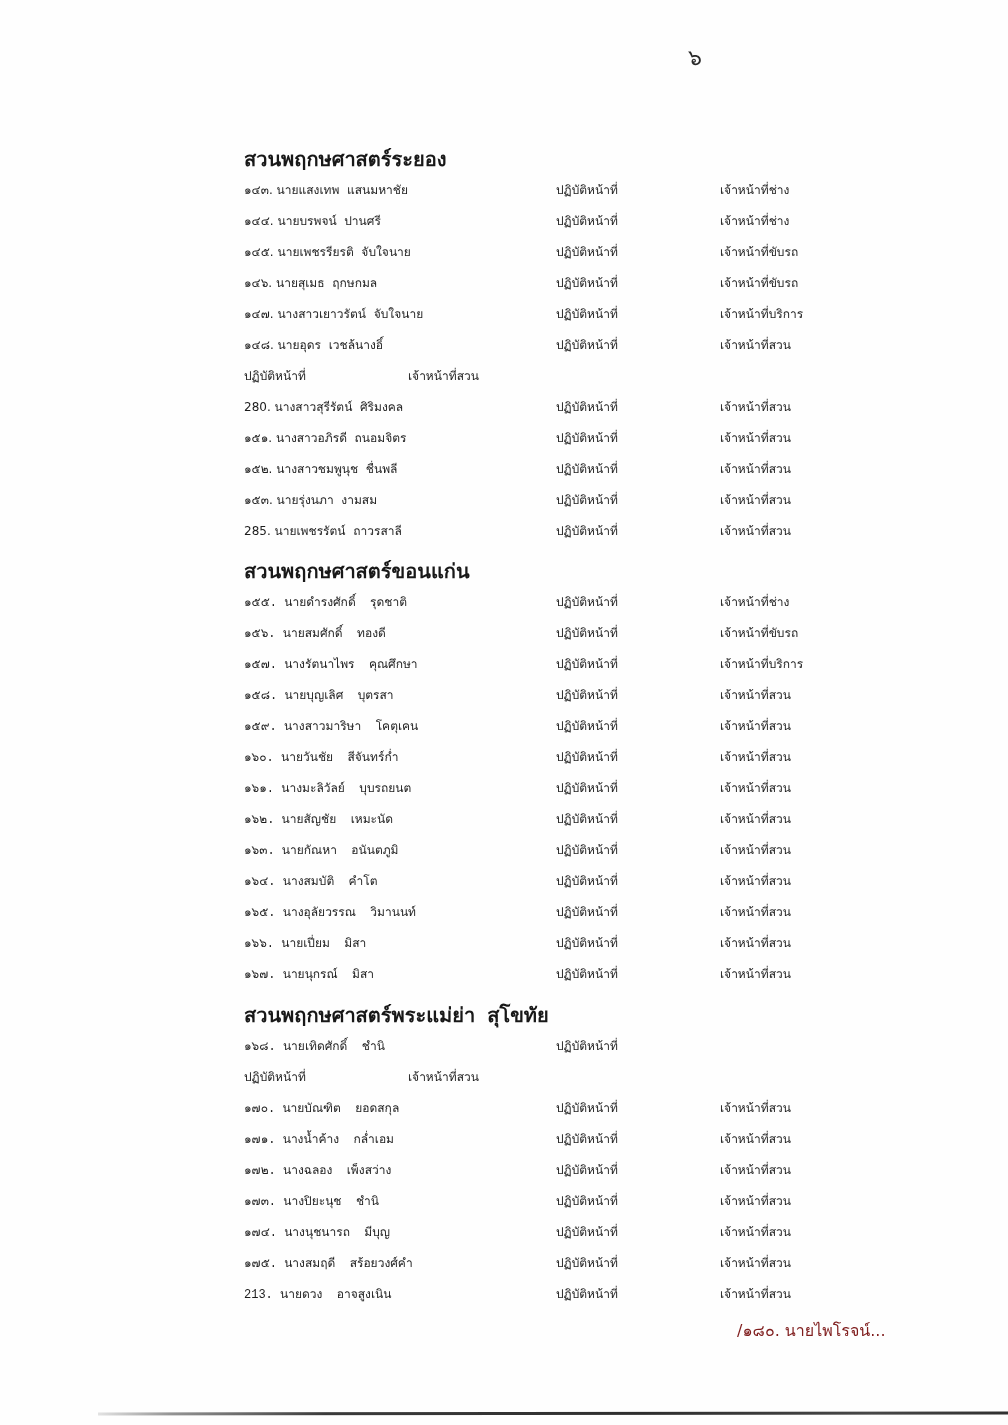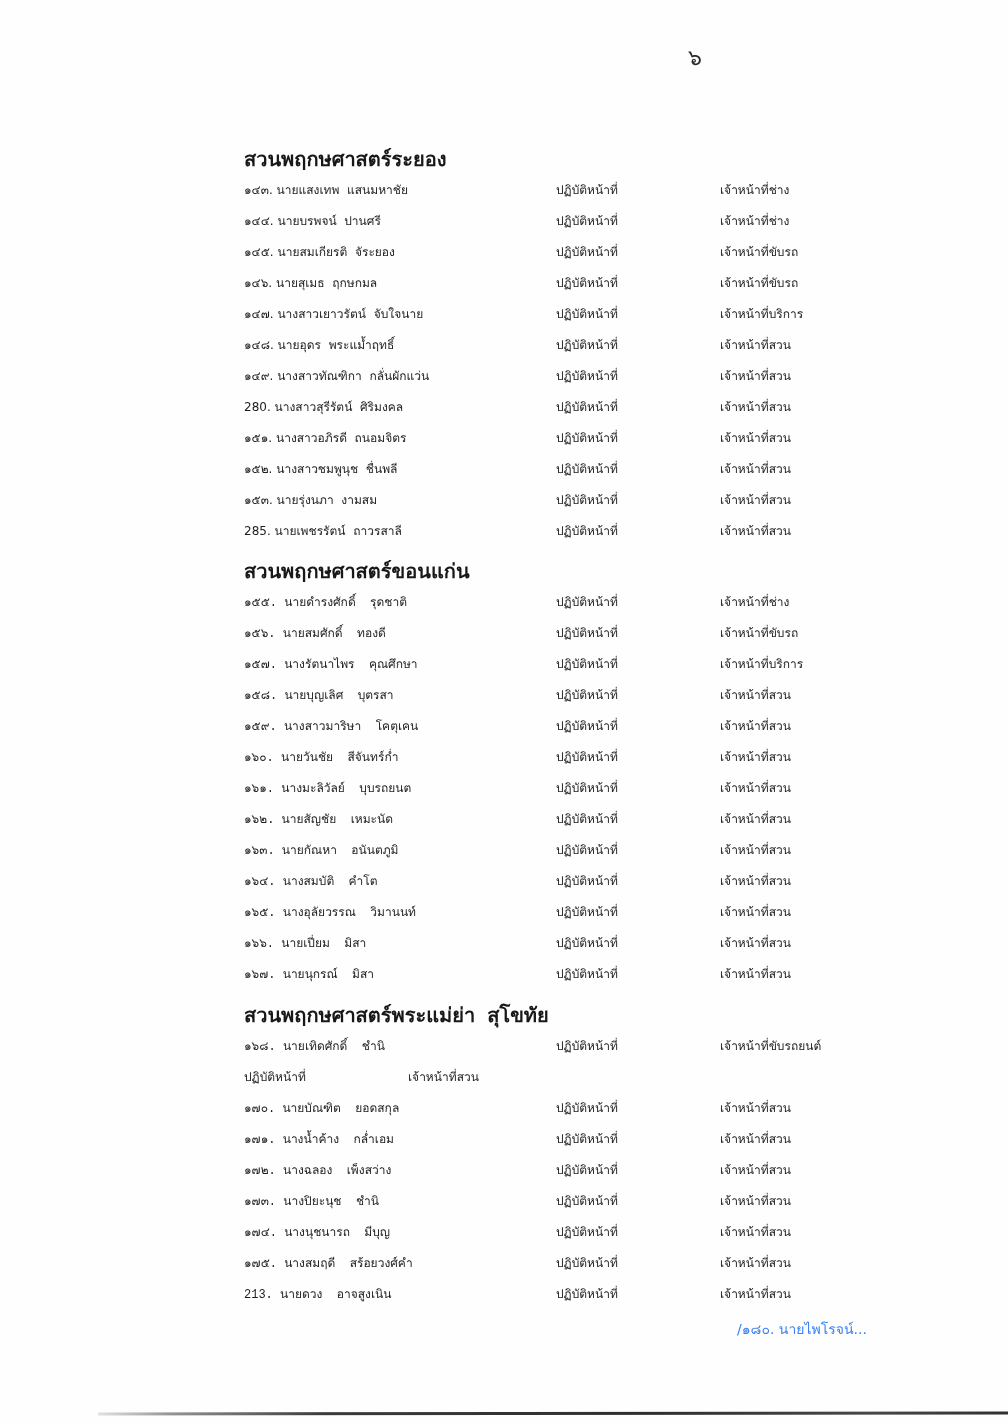--- a/index.html
+++ b/index.html
@@ -46,23 +46,23 @@
   }
   .col { white-space: pre; }
   .col-name   { width: 312px; flex: 0 0 312px; }
   .col-duty   { width: 164px; flex: 0 0 164px; }
   .col-pos    { flex: 1 1 auto; }
   .row-no { display: inline; }
   .continuation {
     position: absolute;
     left: 737px;
     top: 1318px;
-    font-size: 14px;
+    font-size: 16px;
     white-space: pre;
-    color: #3b82f6;
+    color: #7f1d1d;
   }
   .scan-edge {
     position: absolute;
     left: 98px;
     top: 1412px;
     width: 910px;
     height: 3px;
     background: linear-gradient(to right,
       rgba(70,70,70,0.15) 0%,
       rgba(60,60,60,0.55) 8%,
@@ -87,41 +87,40 @@
             <span class="col col-name"><span class="row-no">๑๔๓.</span> <span>นายแสงเทพ  แสนมหาชัย</span></span>
             <span class="col col-duty">ปฏิบัติหน้าที่</span>
             <span class="col col-pos">เจ้าหน้าที่ช่าง</span>
           </div>
           <div class="row">
             <span class="col col-name"><span class="row-no">๑๔๔.</span> <span>นายบรพจน์  ปานศรี</span></span>
             <span class="col col-duty">ปฏิบัติหน้าที่</span>
             <span class="col col-pos">เจ้าหน้าที่ช่าง</span>
           </div>
           <div class="row">
-            <span class="col col-name"><span class="row-no">๑๔๕.</span> <span>นายสมเกียรติ  จัระยอง</span></span>
+            <span class="col col-name"><span class="row-no">๑๔๕.</span> <span>นายเพชรรียรติ  จับใจนาย</span></span>
             <span class="col col-duty">ปฏิบัติหน้าที่</span>
             <span class="col col-pos">เจ้าหน้าที่ขับรถ</span>
           </div>
           <div class="row">
             <span class="col col-name"><span class="row-no">๑๔๖.</span> <span>นายสุเมธ  ฤกษกมล</span></span>
             <span class="col col-duty">ปฏิบัติหน้าที่</span>
             <span class="col col-pos">เจ้าหน้าที่ขับรถ</span>
           </div>
           <div class="row">
             <span class="col col-name"><span class="row-no">๑๔๗.</span> <span>นางสาวเยาวรัตน์  จับใจนาย</span></span>
             <span class="col col-duty">ปฏิบัติหน้าที่</span>
             <span class="col col-pos">เจ้าหน้าที่บริการ</span>
           </div>
           <div class="row">
-            <span class="col col-name"><span class="row-no">๑๔๘.</span> <span>นายอุดร  พระแม้ำฤทธิ์</span></span>
-            <span class="col col-duty">ปฏิบัติหน้าที่</span>
-            <span class="col col-pos">เจ้าหน้าที่สวน</span>
-          </div>
-          <div class="row">
-            <span class="col col-name"><span class="row-no">๑๔๙.</span> <span>นางสาวทัณฑิกา  กลั่นผักแว่น</span></span>
+            <span class="col col-name"><span class="row-no">๑๔๘.</span> <span>นายอุดร  เวชล้นางอิ์</span></span>
+            <span class="col col-duty">ปฏิบัติหน้าที่</span>
+            <span class="col col-pos">เจ้าหน้าที่สวน</span>
+          </div>
+          <div class="row">
             <span class="col col-duty">ปฏิบัติหน้าที่</span>
             <span class="col col-pos">เจ้าหน้าที่สวน</span>
           </div>
           <div class="row">
             <span class="col col-name"><span class="row-no">280.</span> <span>นางสาวสุรีรัตน์  ศิริมงคล</span></span>
             <span class="col col-duty">ปฏิบัติหน้าที่</span>
             <span class="col col-pos">เจ้าหน้าที่สวน</span>
           </div>
           <div class="row">
             <span class="col col-name"><span class="row-no">๑๕๑.</span> <span>นางสาวอภิรดี  ถนอมจิตร</span></span>
@@ -210,21 +209,20 @@
             <span class="col col-name"><span class="row-no">๑๖๗.</span> <span>นายนุกรณ์  มิสา</span></span>
             <span class="col col-duty">ปฏิบัติหน้าที่</span>
             <span class="col col-pos">เจ้าหน้าที่สวน</span>
           </div>
         </div>
         <div class="section">
           <div class="section-title">สวนพฤกษศาสตร์พระแม่ย่า สุโขทัย</div>
           <div class="row">
             <span class="col col-name"><span class="row-no">๑๖๘.</span> <span>นายเทิดศักดิ์  ชำนิ</span></span>
             <span class="col col-duty">ปฏิบัติหน้าที่</span>
-            <span class="col col-pos">เจ้าหน้าที่ขับรถยนต์</span>
           </div>
           <div class="row">
             <span class="col col-duty">ปฏิบัติหน้าที่</span>
             <span class="col col-pos">เจ้าหน้าที่สวน</span>
           </div>
           <div class="row">
             <span class="col col-name"><span class="row-no">๑๗๐.</span> <span>นายบัณฑิต  ยอดสกุล</span></span>
             <span class="col col-duty">ปฏิบัติหน้าที่</span>
             <span class="col col-pos">เจ้าหน้าที่สวน</span>
           </div>

